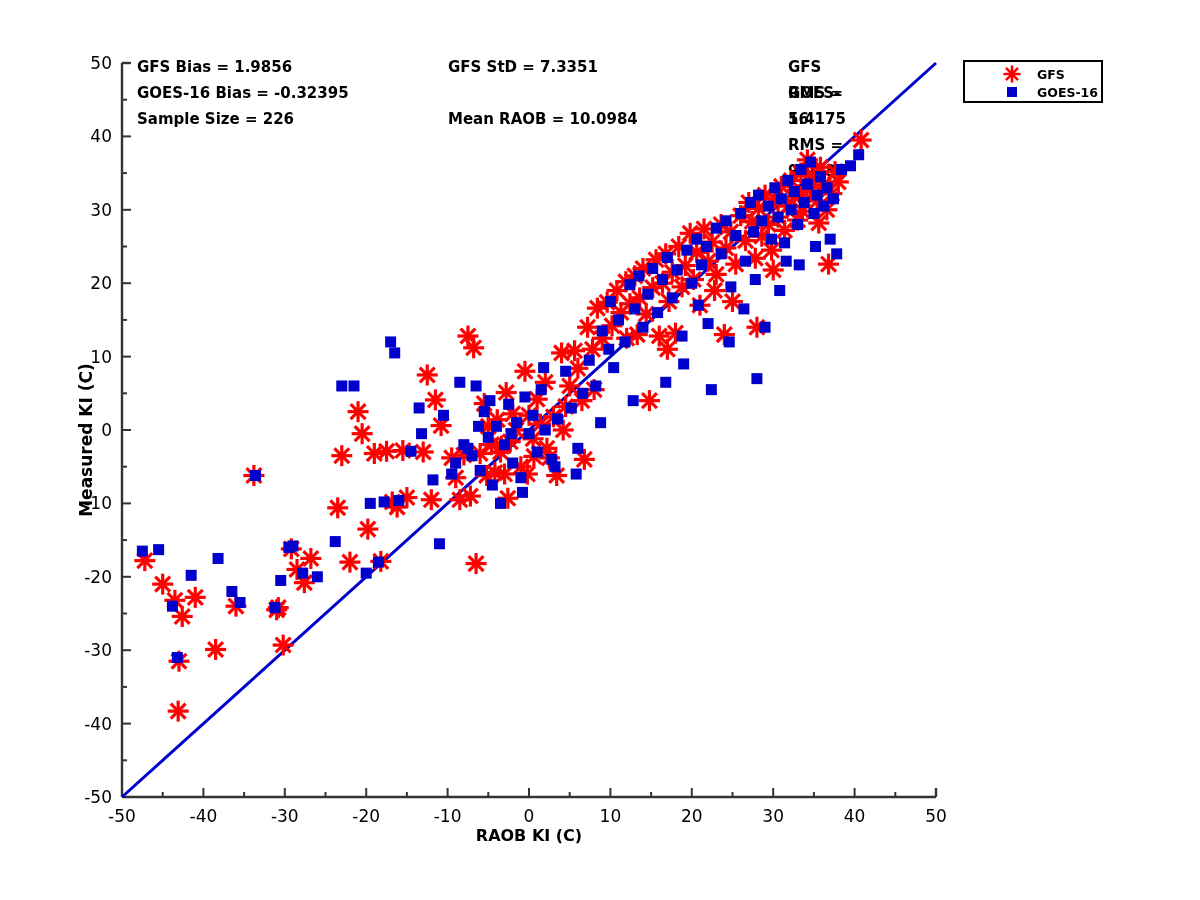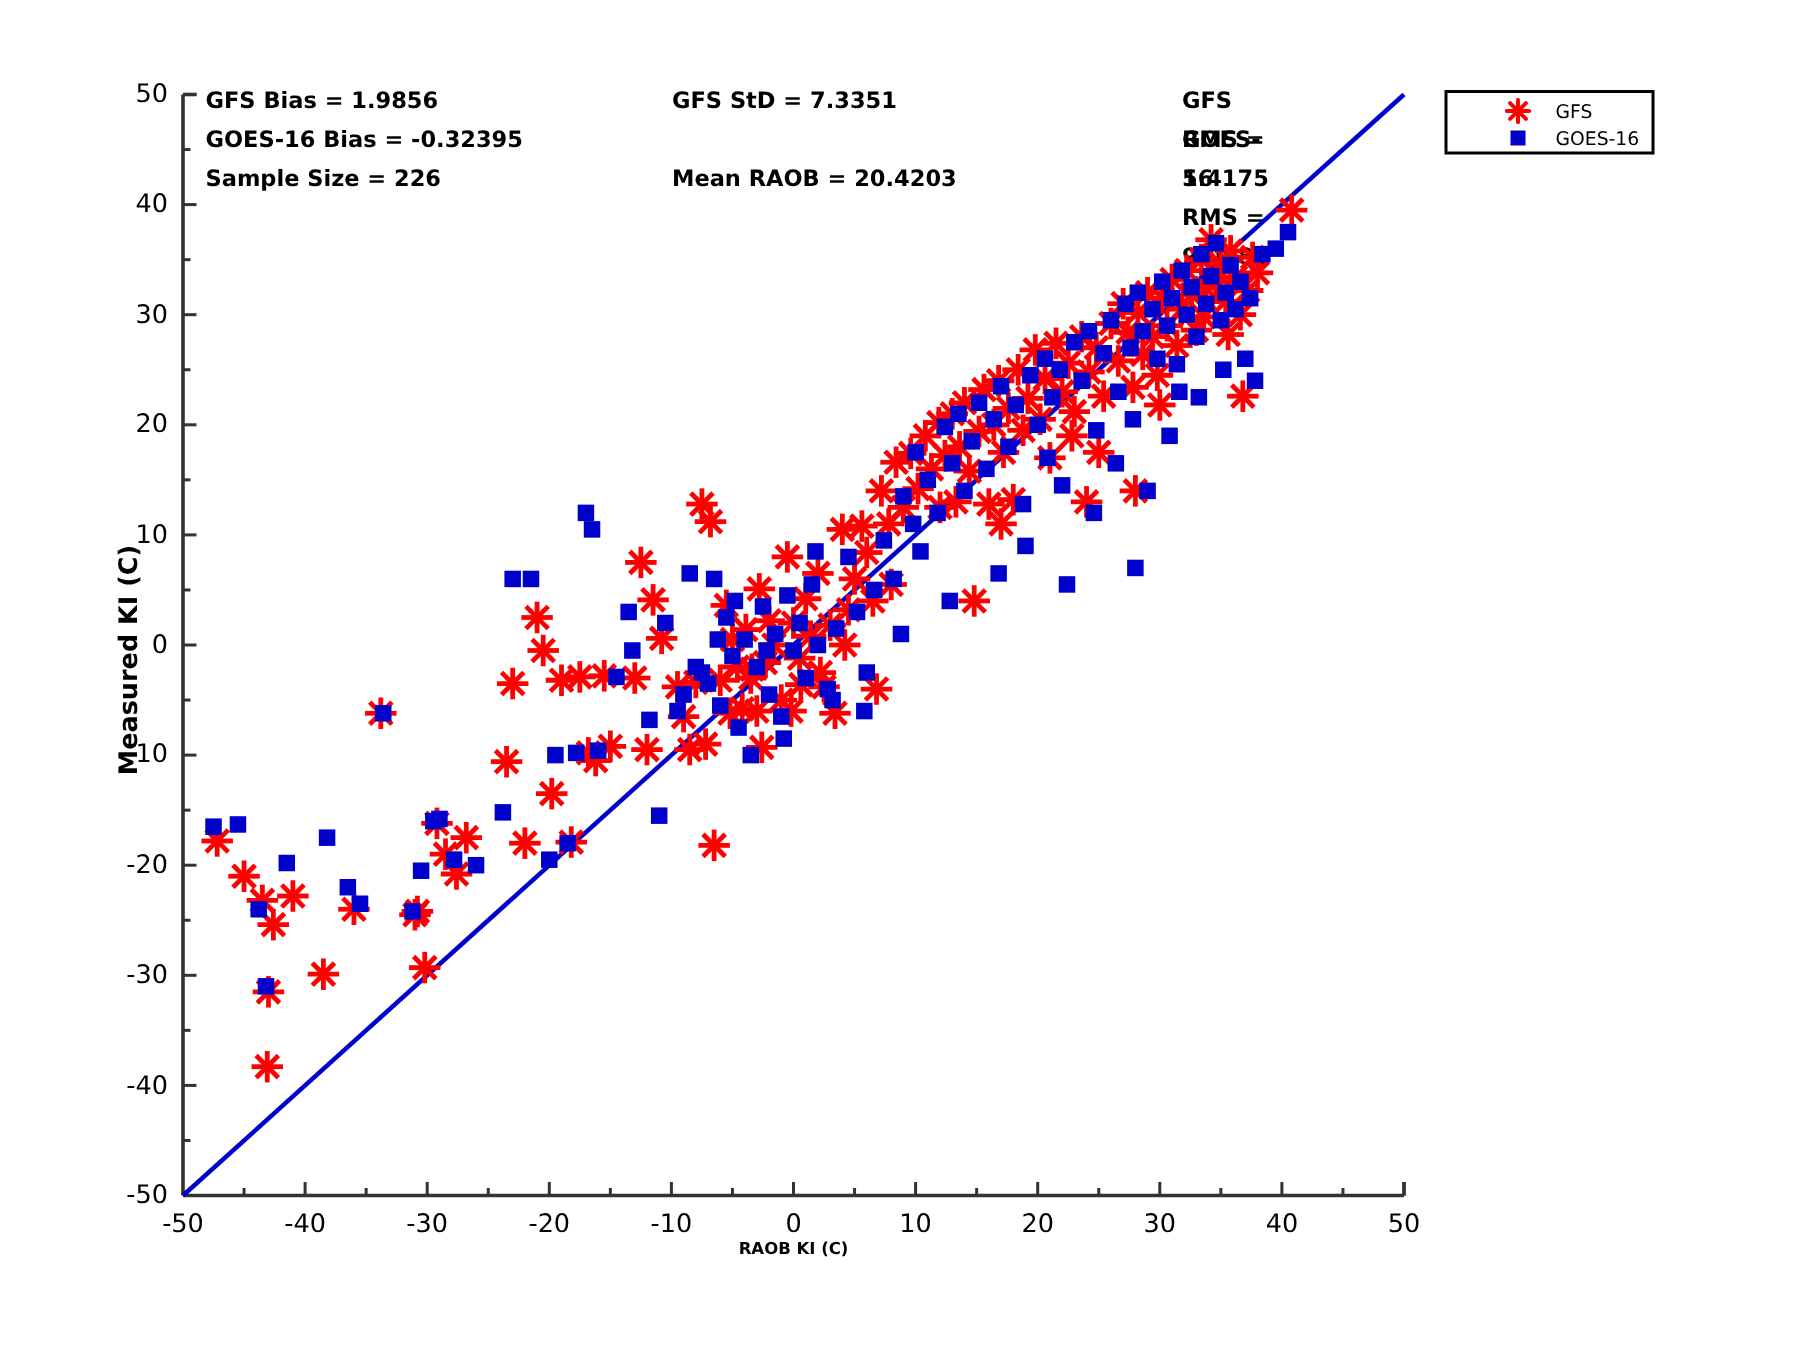--- a/index.html
+++ b/index.html
@@ -46,21 +46,21 @@
   .stats-row { position: relative; height: 26px; }
   .stats-col-1 { position: absolute; left: 0px; }
   .stats-col-2 { position: absolute; left: 311px; }
   .stats-col-3 { position: absolute; left: 651px; }
   .axis-label-x {
     position: absolute;
     left: 122px;
     top: 826px;
     width: 814px;
     text-align: center;
-    font-size: 11px;
+    font-size: 16px;
     font-weight: bold;
     color: #000000;
   }
   .axis-label-y {
     position: absolute;
     left: -14px;
     top: 430px;
     width: 200px;
     text-align: center;
     font-size: 17px;
@@ -93,21 +93,21 @@
     height: 21px;
     width: 100%;
     left: 0;
   }
   .legend-label {
     position: absolute;
     left: 72px;
     top: 50%;
     transform: translateY(-50%);
     font-size: 12.5px;
-    font-weight: normal;
+    font-weight: bold;
     color: #000000;
   }
   .legend-mark {
     position: absolute;
     left: 38px;
     top: 50%;
     transform: translateY(-50%);
     width: 18px;
     height: 18px;
   }
@@ -124,21 +124,21 @@
       <span class="stats-col-1">GFS Bias = 1.9856</span>
       <span class="stats-col-2">GFS StD = 7.3351</span>
       <span class="stats-col-3">GFS RMS = 5.4175</span>
     </div>
     <div class="stats-row">
       <span class="stats-col-1">GOES-16 Bias = -0.32395</span>
       <span class="stats-col-3">GOES-16 RMS = 9.0883</span>
     </div>
     <div class="stats-row">
       <span class="stats-col-1">Sample Size = 226</span>
-      <span class="stats-col-2">Mean RAOB = 20.4203</span>
+      <span class="stats-col-2">Mean RAOB = 10.0984</span>
     </div>
   </div>
 
   <svg id="plot-svg" width="1200" height="900" style="position:absolute;left:0;top:0;">
       <line x1="122" y1="63" x2="122" y2="797" stroke="#333333" stroke-width="2.4"></line>
       <line x1="122" y1="797" x2="936" y2="797" stroke="#333333" stroke-width="2.4"></line>
       <line x1="936" y1="797" x2="936" y2="788" stroke="#333333" stroke-width="2.4"></line>
       <line x1="122" y1="63" x2="131" y2="63" stroke="#333333" stroke-width="2.4"></line>
       <line x1="162.7" y1="797" x2="162.7" y2="792" stroke="#333333" stroke-width="2"></line>
       <line x1="203.4" y1="797" x2="203.4" y2="788" stroke="#333333" stroke-width="2"></line>

